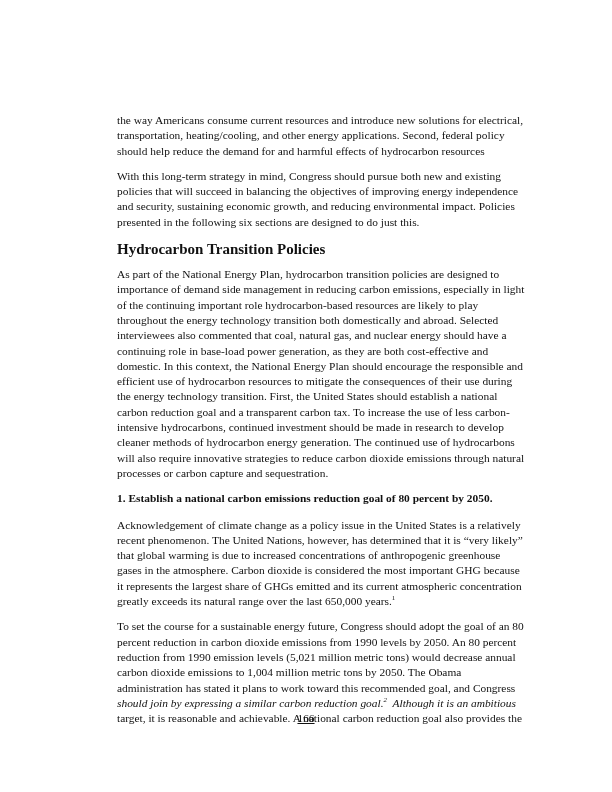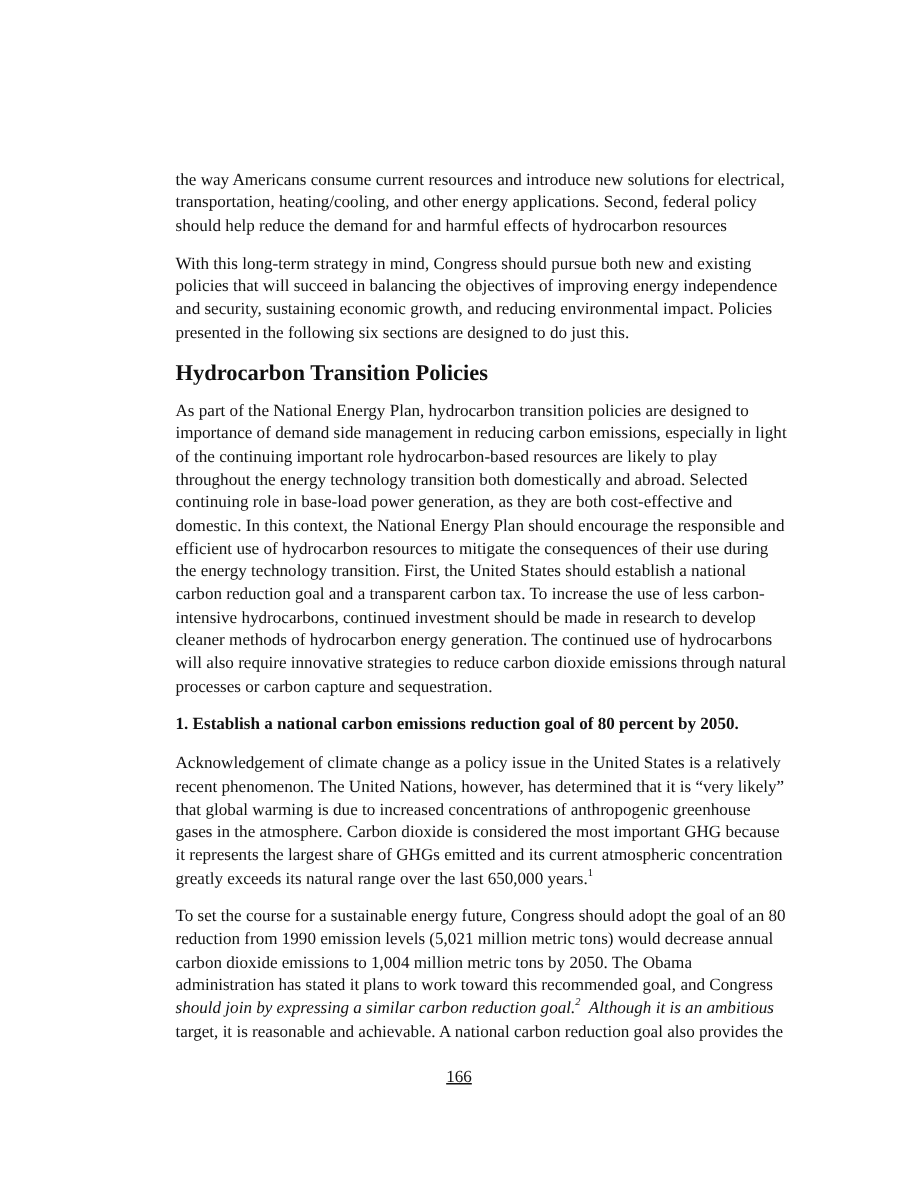--- a/index.html
+++ b/index.html
@@ -78,20 +78,21 @@
     <div class="line">presented in the following six sections are designed to do just this.</div>
   </div>
 
   <div class="heading">Hydrocarbon Transition Policies</div>
 
   <div class="para">
     <div class="line">As part of the National Energy Plan, hydrocarbon transition policies are designed to</div>
     <div class="line">importance of demand side management in reducing carbon emissions, especially in light</div>
     <div class="line">of the continuing important role hydrocarbon-based resources are likely to play</div>
     <div class="line">throughout the energy technology transition both domestically and abroad.  Selected</div>
+    <div class="line">interviewees also commented that coal, natural gas, and nuclear energy should have a</div>
     <div class="line">continuing role in base-load power generation, as they are both cost-effective and</div>
     <div class="line">domestic.  In this context, the National Energy Plan should encourage the responsible and</div>
     <div class="line">efficient use of hydrocarbon resources to mitigate the consequences of their use during</div>
     <div class="line">the energy technology transition.  First, the United States should establish a national</div>
     <div class="line">carbon reduction goal and a transparent carbon tax.  To increase the use of less carbon-</div>
     <div class="line">intensive hydrocarbons, continued investment should be made in research to develop</div>
     <div class="line">cleaner methods of hydrocarbon energy generation.  The continued use of hydrocarbons</div>
     <div class="line">will also require innovative strategies to reduce carbon dioxide emissions through natural</div>
     <div class="line">processes or carbon capture and sequestration.</div>
   </div>
@@ -104,20 +105,21 @@
     <div class="line">that global warming is due to increased concentrations of anthropogenic greenhouse</div>
     <div class="line">gases in the atmosphere.  Carbon dioxide is considered the most important GHG because</div>
     <div class="line">it represents the largest share of GHGs emitted and its current atmospheric concentration</div>
     <div class="line">
       <span>greatly exceeds its natural range over the last 650,000 years.</span><sup>1</sup>
     </div>
   </div>
 
   <div class="para">
     <div class="line">To set the course for a sustainable energy future, Congress should adopt the goal of an 80</div>
+    <div class="line">percent reduction in carbon dioxide emissions from 1990 levels by 2050.  An 80 percent</div>
     <div class="line">reduction from 1990 emission levels (5,021 million metric tons) would decrease annual</div>
     <div class="line">carbon dioxide emissions to 1,004 million metric tons by 2050.  The Obama</div>
     <div class="line">administration has stated it plans to work toward this recommended goal, and Congress</div>
     <div class="line" style="white-space: pre; font-style: italic;"><span>should join by expressing a similar carbon reduction goal.</span><sup>2</sup><span>  Although it is an ambitious</span></div>
     <div class="line">target, it is reasonable and achievable.  A national carbon reduction goal also provides the</div>
   </div>
 
 </div>
 
 <div class="page-number">166</div>

